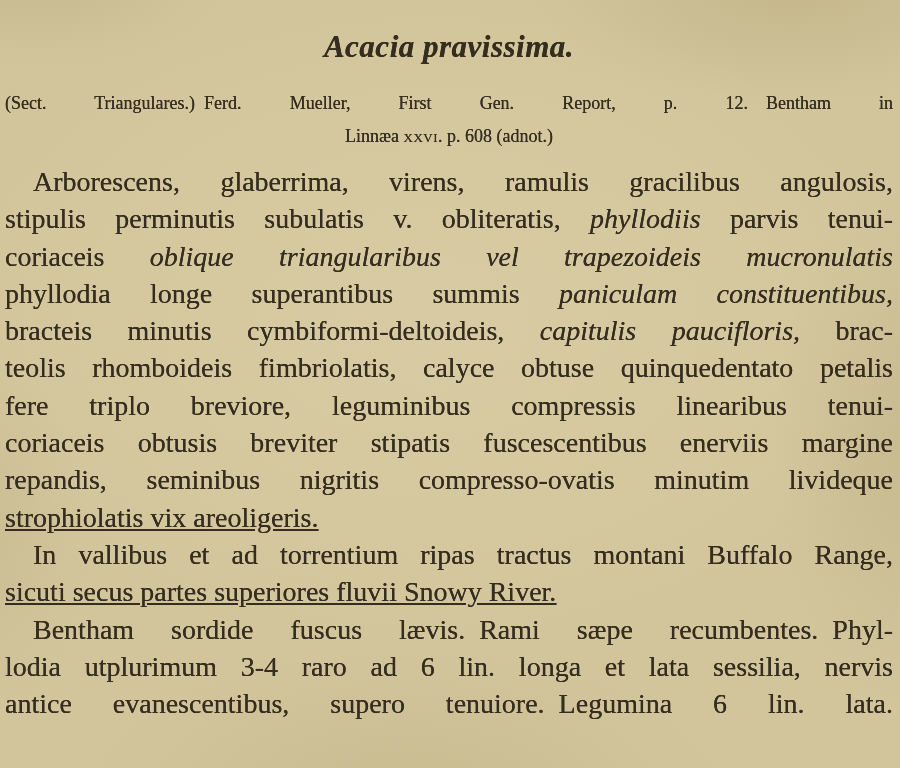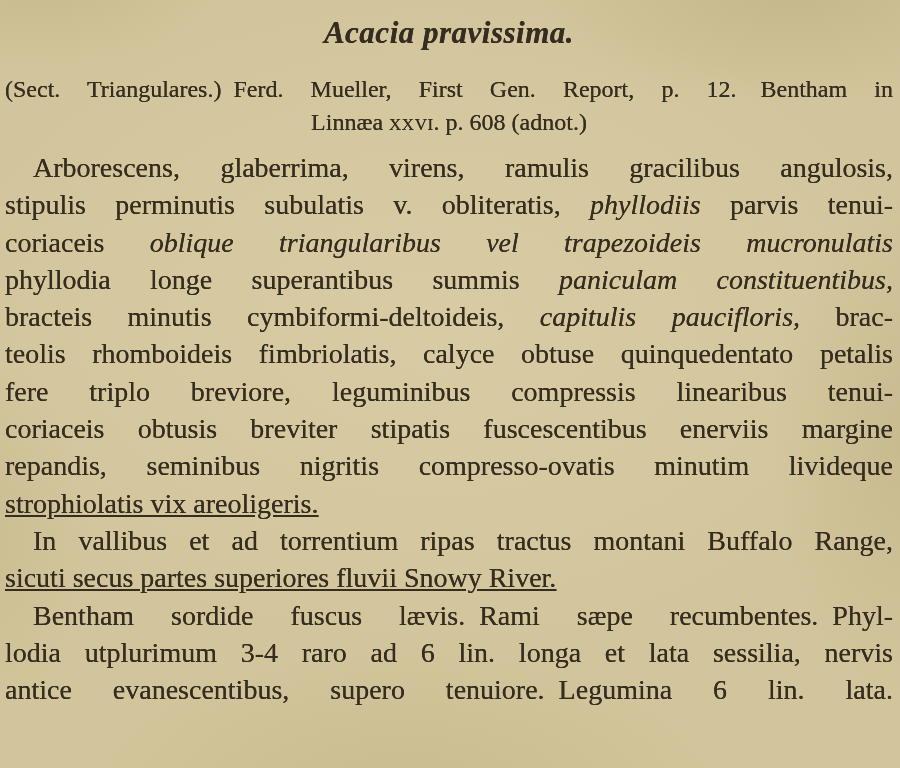--- a/index.html
+++ b/index.html
@@ -15,29 +15,29 @@
       radial-gradient(ellipse 420px 190px at 88% -2%, rgba(140,123,80,0.20), transparent 62%),
       radial-gradient(ellipse 320px 150px at 4% -3%, rgba(140,123,80,0.16), transparent 60%),
       radial-gradient(ellipse 220px 420px at 101% 58%, rgba(140,123,80,0.15), transparent 62%),
       radial-gradient(ellipse 520px 240px at 45% 104%, rgba(145,128,84,0.14), transparent 62%),
       radial-gradient(ellipse 180px 300px at -2% 70%, rgba(140,123,80,0.10), transparent 60%),
       radial-gradient(ellipse 700px 460px at 48% 42%, rgba(255,249,224,0.12), transparent 72%),
       #d3c59b;
   }
   .content{position:absolute;inset:0;padding:13px 7px 0 5px;}
   .title{
-    margin:0;text-align:center;
+    margin:14px;text-align:center;
     font-size:31px;line-height:40px;
     font-style:italic;font-weight:600;
     letter-spacing:0.5px;
     text-shadow:0 0 0.5px currentColor;
   }
   .citation{
     margin-top:20px;
-    font-size:24px;line-height:33px;
+    font-size:18px;line-height:33px;
     text-shadow:0 0 0.4px currentColor;
   }
   #paragraphs{margin-top:10px;}
   .para{font-size:28px;line-height:37.3px;text-shadow:0 0 0.4px currentColor;}
   .line{white-space:normal;}
   .line.justify{text-align:justify;text-align-last:justify;}
   .line.left{text-align:center;text-align-last:left;text-decoration:underline;}
   .line.center{text-align:right;text-align-last:center;}
   .line.indent{text-indent:28px;}
   em{font-style:italic;}

